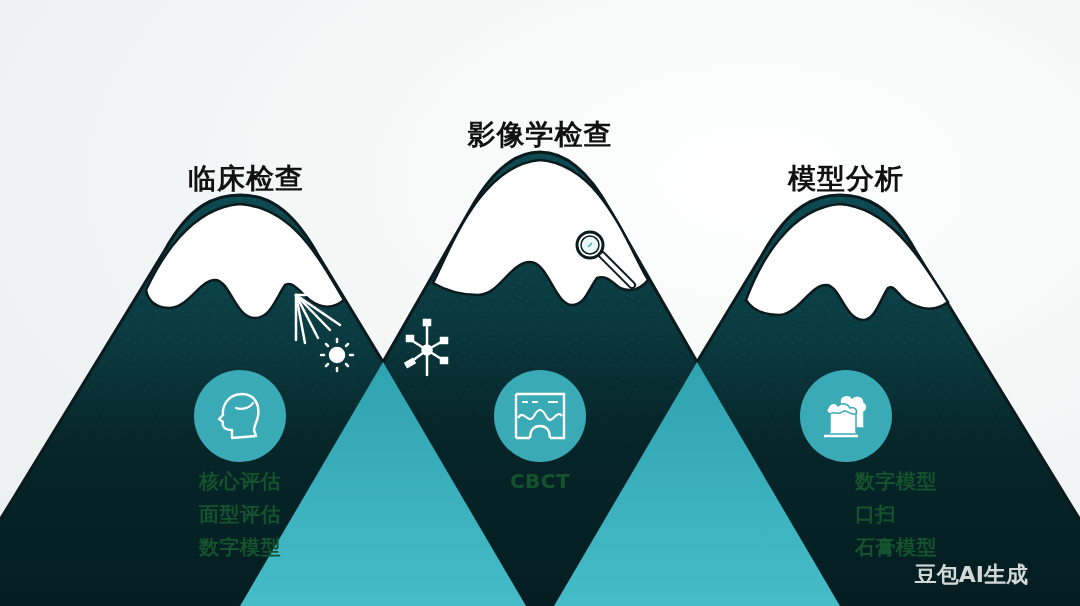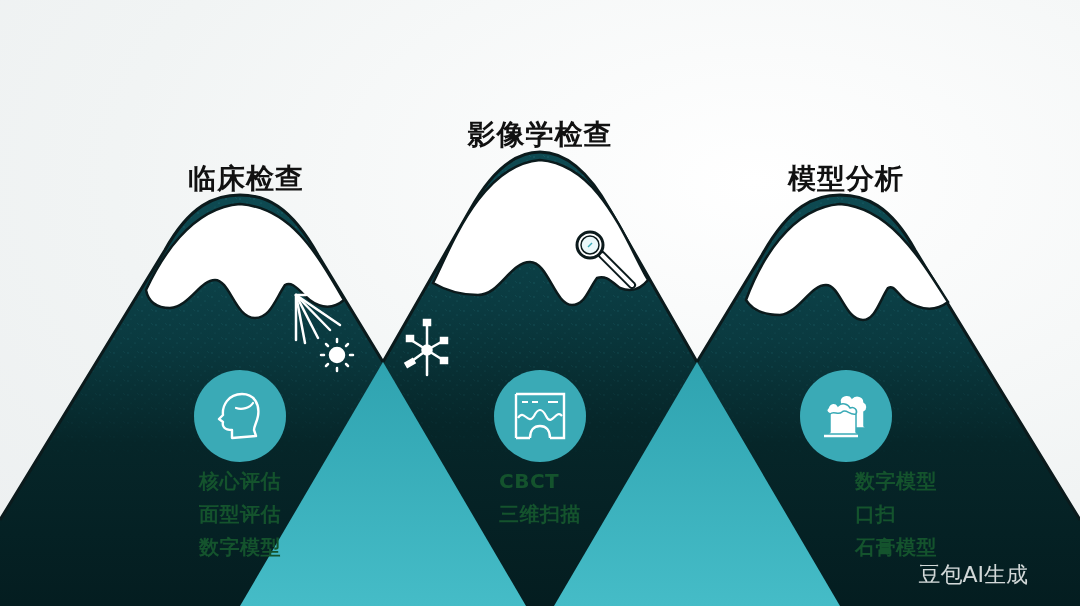--- a/index.html
+++ b/index.html
@@ -19,21 +19,21 @@
     background: #3aaab6; transform: translateX(-50%);
     display: flex; align-items: center; justify-content: center;
   }
   .label-block {
     position: absolute; transform: translateX(-50%); 
     color: #14532d; font-weight: bold; font-size: 20px; line-height: 33px;
     white-space: nowrap; letter-spacing: 0.5px;
   }
   .watermark {
     position: absolute; right: 52px; bottom: 16px; color: #e4e8e8;
-    font-weight: normal; font-size: 22px; letter-spacing: 0px; opacity: 0.92;
+    font-weight: bold; font-size: 22px; letter-spacing: 0px; opacity: 0.92;
   }
 </style>
 </head>
 <body>
 
 <div class="bg"></div>
 
 <svg class="scene" width="1080" height="606" viewBox="0 0 1080 606">
   <defs>
     <linearGradient id="darkGrad" x1="0" y1="0" x2="0" y2="1">
@@ -147,21 +147,20 @@
   </svg>
 </div>
 
 <div class="label-block" style="left:240px; top:465px;">
   <div>核心评估</div>
   <div>面型评估</div>
   <div>数字模型</div>
 </div>
 <div class="label-block" style="left:540px; top:465px;">
   <div>CBCT</div>
-  <div>三维扫描</div>
 </div>
 <div class="label-block" style="left:896px; top:465px;">
   <div>数字模型</div>
   <div>口扫</div>
   <div>石膏模型</div>
 </div>
 
 <div class="watermark">豆包AI生成</div>
 
 </body></html>

